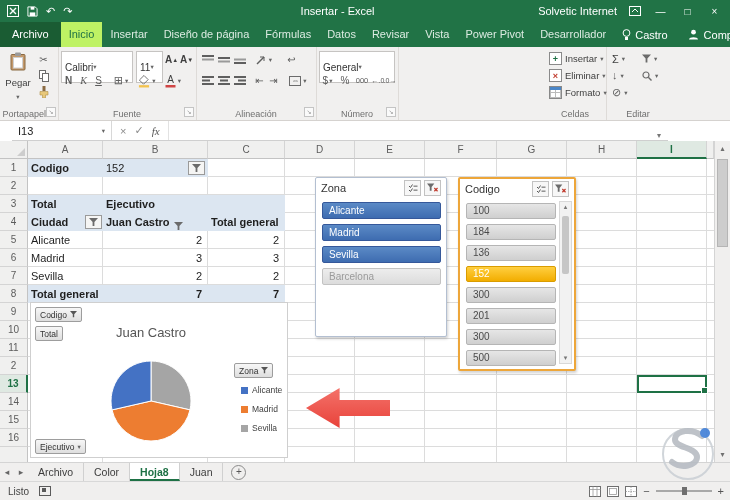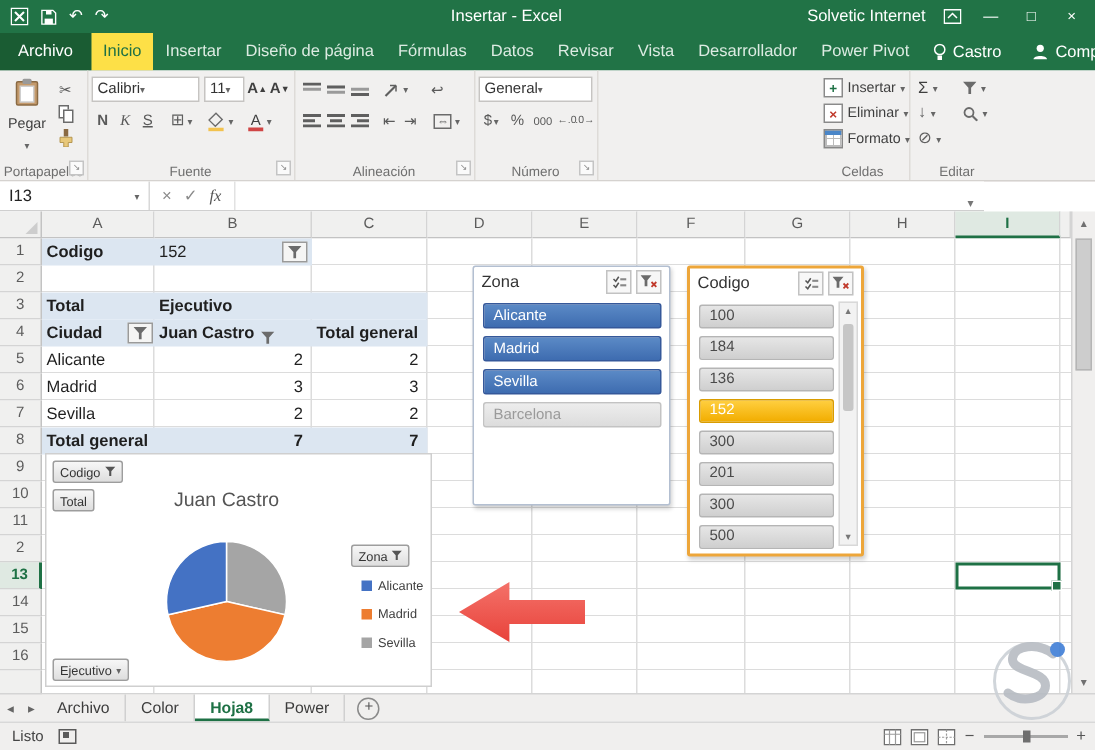--- a/index.html
+++ b/index.html
@@ -7,44 +7,44 @@
   
   .titlebar{position:absolute;left:0;top:0;width:730px;height:22px;background:#217346;color:#fff;display:flex;align-items:center;font-size:11px}
   .qat{display:flex;align-items:center;gap:8px;padding-left:7px;width:130px}
   .tb-title{flex:1;text-align:center}
   .tb-right{display:flex;align-items:center;gap:12px;padding-right:8px}
   .winbtn{width:15px;text-align:center;font-size:10px;cursor:default}
   
   .tabrow{position:absolute;left:0;top:22px;width:730px;height:25px;background:#217346;display:flex;align-items:stretch;font-size:11px;color:#dcebe2}
   .rtab{padding:0 8px;line-height:25px;white-space:nowrap}
   .rtab.file{background:#1a5c33;color:#fff;padding:0 12px}
-  .rtab.active{background:#fde047;color:#1e7145}
+  .rtab.active{background:#bef264;color:#1e7145}
   .tellme{display:flex;align-items:center;gap:4px;padding:0 8px;color:#fff}
   .share{margin-left:auto;display:flex;align-items:center;gap:5px;padding:0 12px;color:#fff}
   
   .ribbon{position:absolute;left:0;top:47px;width:730px;height:74px;background:#f1f0ef;border-bottom:1px solid #d5d2cf;box-sizing:border-box}
   .grp{position:absolute;top:0;height:73px;border-right:1px solid #dedbd8}
   .grp-label{position:absolute;bottom:1px;left:0;right:0;text-align:center;font-size:9px;color:#6f6f6f}
   .launcher{position:absolute;right:2px;bottom:3px;font-size:6px;color:#8a8a8a;border:1px solid #c4c4c4;width:8px;height:8px;line-height:8px;text-align:center;background:#fafafa}
   .mini{position:absolute;width:15px;height:15px;display:flex;align-items:center;justify-content:center;color:#5a5a5a;font-size:10px}
-  .box{position:absolute;height:17px;border:1px solid #c6c4c2;background:#fff;color:#333;display:flex;align-items:center;padding:0 3px;font-size:10px;box-sizing:border-box}
+  .box{position:absolute;height:32px;border:1px solid #c6c4c2;background:#fff;color:#333;display:flex;align-items:center;padding:0 3px;font-size:10px;box-sizing:border-box}
   .car{font-size:6.5px;color:#666}
   .tbt{position:absolute;display:flex;align-items:center;gap:3px;font-size:9.5px;color:#3f3f3f;white-space:nowrap;height:15px}
   .paste{position:absolute;left:3px;top:3px;width:30px;height:53px;display:flex;flex-direction:column;align-items:center;justify-content:space-between;padding:2px 0;box-sizing:border-box;font-size:9.5px;color:#3f3f3f}
   .ribic{color:#5f5f5f;font-size:11px;line-height:1}
   .ic-copy{position:relative;width:10px;height:11px}
   .ic-copy::before,.ic-copy::after{content:"";position:absolute;width:5px;height:7px;border:1px solid #6b6b6b;background:#fff}
   .ic-copy::before{left:0;top:0}.ic-copy::after{left:3px;top:3px}
   .aup{font-weight:bold;font-size:10px;color:#3f3f3f}.aup sup{font-size:6px}
   .ic-cond{width:11px;height:11px;border:1px solid #999;background:linear-gradient(to right,#e05252 0 3px,#f0b052 3px 6px,#5aa0e0 6px 8px,#7ac05a 8px 11px)}
   .ic-table{width:11px;height:11px;border:1px solid #888;background-color:#fff;background-image:linear-gradient(#4a86c8 0 3px,rgba(0,0,0,0) 3px),repeating-linear-gradient(to right,#bbb 0 1px,rgba(0,0,0,0) 1px 5px),repeating-linear-gradient(#bbb 0 1px,rgba(0,0,0,0) 1px 5px)}
   .ic-styles{width:11px;height:11px;border:1px solid #999;background:conic-gradient(#f6d65a 0 25%,#fff 0 50%,#7dc47d 0 75%,#e8925a 0)}
   .ic-cell{width:11px;height:11px;border:1px solid #8a8a8a;background:#fff;display:flex;align-items:center;justify-content:center;font-size:9px;font-weight:bold}
   
-  .fbar{position:absolute;left:0;top:121px;width:656px;height:20px;background:#fff;border-bottom:1px solid #cfcfcf;display:flex;align-items:flex-end;font-size:11px;box-sizing:border-box}
+  .fbar{position:absolute;left:12px;top:121px;width:656px;height:20px;background:#fff;border-bottom:1px solid #cfcfcf;display:flex;align-items:flex-end;font-size:11px;box-sizing:border-box}
   .namebox{width:100px;height:100%;border-right:1px solid #d8d8d8;display:flex;align-items:center;justify-content:space-between;padding:0 6px;box-sizing:border-box;color:#222}
   .fxbtns{display:flex;align-items:center;gap:8px;padding:0 8px;color:#8a8a8a;border-right:1px solid #e2e2e2;height:100%}
   .fx{font-family:"Liberation Serif",serif;font-style:italic;color:#555}
   .finput{flex:1;height:100%}
   .fexp{width:18px;text-align:center;color:#777;font-size:8px}
   
   .grid{position:absolute;left:0;top:141px;width:714px;height:321px;background:#fff}
   .corner{position:absolute;left:0;top:0;width:28px;height:18px;background:#f0f0ef;border-right:1px solid #c3c3c3;border-bottom:1px solid #c3c3c3;box-sizing:border-box}
   .corner::after{content:"";position:absolute;right:2px;bottom:2px;border-left:8px solid transparent;border-bottom:8px solid #cdcdcd}
   .ch{position:absolute;top:0;height:18px;line-height:18px;text-align:center;font-size:10px;color:#5c5c5c;background:#f0f0ef;border-right:1px solid #d4d4d4;border-bottom:1px solid #c3c3c3;box-sizing:border-box}
@@ -135,22 +135,22 @@
 
   <div class="tabrow">
     <div class="rtab file">Archivo</div>
     <div class="rtab active">Inicio</div>
     <div class="rtab">Insertar</div>
     <div class="rtab">Diseño de página</div>
     <div class="rtab">Fórmulas</div>
     <div class="rtab">Datos</div>
     <div class="rtab">Revisar</div>
     <div class="rtab">Vista</div>
+    <div class="rtab">Power Pivot</div>
     <div class="rtab">Desarrollador</div>
-    <div class="rtab">Power Pivot</div>
     <div class="tellme">
       <svg width="9" height="12" viewBox="0 0 9 12">
           <circle cx="4.5" cy="4" r="3.4" fill="none" stroke="#fff"></circle>
           <rect x="3" y="8" width="3" height="3" fill="#fff"></rect>
         </svg>
       <span>Castro</span>
     </div>
     <div class="share">
       <svg width="11" height="11" viewBox="0 0 11 11">
           <circle cx="5.5" cy="3.2" r="2.4" fill="#fff"></circle>
@@ -566,21 +566,21 @@
     <div class="vthumb"></div>
     <div class="varrow" style="bottom:3px">▾</div>
   </div>
 
   <div class="tabbar">
     <span class="nav">◂</span>
     <span class="nav">▸</span>
     <div class="stab">Archivo</div>
     <div class="stab">Color</div>
     <div class="stab active">Hoja8</div>
-    <div class="stab">Power</div>
+    <div class="stab">Juan</div>
     <div class="addsheet">+</div>
 
   </div>
 
   <div class="statusbar">
     <span style="padding-left:8px">Listo</span>
     <span class="macroic"></span>
     <div class="sb-right">
       <svg width="12" height="11" viewBox="0 0 12 11">
           <rect x="0.5" y="0.5" width="11" height="10" fill="#fff" stroke="#6f6f6f"></rect>

